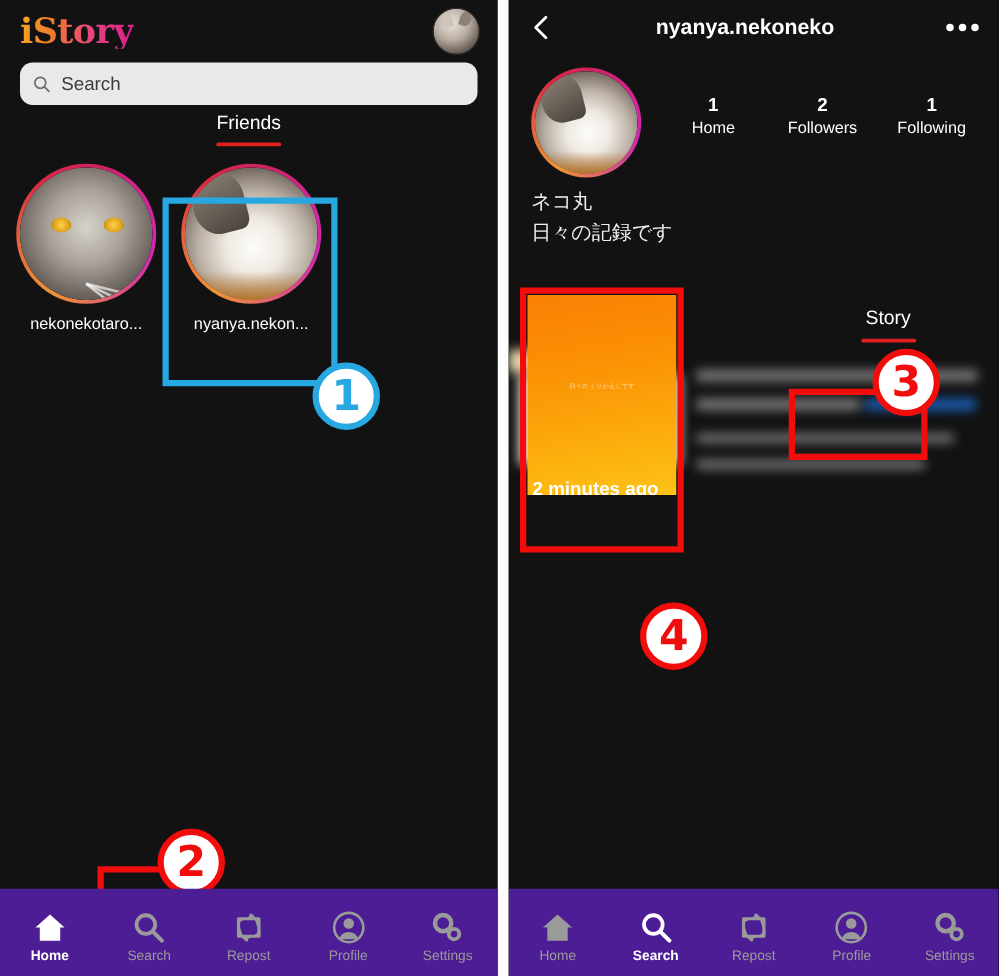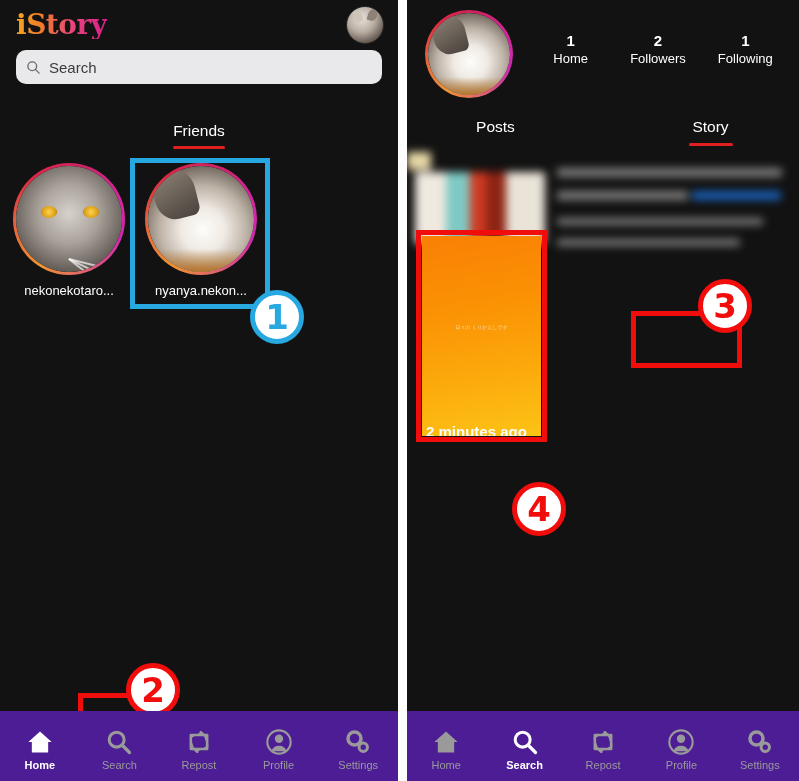--- a/index.html
+++ b/index.html
@@ -44,21 +44,21 @@
     background:#8d8178; border-radius:50% 50% 50% 10%; transform:rotate(18deg);
   }
 
   .searchbar {
     margin: 4px 16px 0 16px; height: 34px; border-radius: 10px;
     background: #e9e9eb; display: flex; align-items: center; padding: 0 10px; gap: 8px;
   }
   .searchbar .mag { width: 15px; height: 15px; flex: 0 0 auto; }
   .searchbar .ph { color: #3b3b3d; font-size: 15px; }
 
-  .tabsrow { display: flex; margin-top: 38px; gap: 28px; }
+  .tabsrow { display: flex; margin-top: 6px; gap: 28px; }
   .tab { flex: 1; text-align: center; position: relative; padding-bottom: 9px; cursor: pointer; }
   .tab span { color: #fff; font-size: 15.5px; }
   .tab.inactive span { color: #e6e6e6; }
   .tab .uline {
     position: absolute; bottom: 0; left: 50%; transform: translateX(-50%);
     width: 52px; height: 3px; background: #e01f1f; border-radius: 2px;
   }
 
   .story-grid { display: flex; padding: 14px 10px 0 10px; gap: 14px; }
   .story-cell { width: 118px; text-align: center; position: relative; }
@@ -131,21 +131,21 @@
     background: conic-gradient(from 210deg,#f09433 0deg,#e6683c 50deg,#dc2743 110deg,#cc2366 165deg,#d6249f 215deg,#cf27b1 260deg,#f09433 360deg); }
   .stats { display: flex; flex: 1; padding: 22px 10px 0 14px; }
   .stat { flex: 1; text-align: center; }
   .stat .num { color:#fff; font-size: 15px; font-weight: 700; display:block; }
   .stat .lbl { color:#fff; font-size: 13px; }
 
   .bio { padding: 8px 0 0 18px; }
   .bio .bname { color:#efefef; font-size: 16px; line-height: 1.55; display:block; }
   .bio .btext { color:#efefef; font-size: 16px; line-height: 1.55; display:block; }
 
-  .r-tabsrow { display: flex; margin-top: 20px; gap: 38px; }
+  .r-tabsrow { display: flex; margin-top: 46px; gap: 38px; }
   .r-tab { flex: 1; text-align: center; position: relative; padding-bottom: 10px; cursor:pointer; }
   .r-tab span { color:#fff; font-size: 15.5px; }
   .r-tab .uline { position:absolute; bottom:0; left:50%; transform:translateX(-50%);
     width: 44px; height: 3px; background:#e01f1f; border-radius:2px; }
 
   
   .blur-row { position: relative; height: 104px; margin-top: 6px; padding: 6px 8px;
     display: flex; gap: 12px; filter: blur(4.2px); }
   .blur-thumb { width: 130px; height: 72px; border-radius: 3px; flex: 0 0 auto;
     background:
@@ -158,21 +158,21 @@
   .bl { height: 9px; background: #8e8e8e; border-radius: 2px; margin-bottom: 14px; opacity:.85; }
   .bl.w1 { width: 96%; }
   .bl.w2 { width: 56%; display:inline-block; }
   .bl.blue { width: 38%; background:#1b6fd6; display:inline-block; margin-left: 4px; }
   .bl.w3 { width: 88%; height: 7px; }
   .bl.w4 { width: 78%; height: 7px; }
   .blur-corner { position:absolute; left:0; top:0; width:24px; height:18px; background:#e8d9a8; }
 
   
   .story-card {
-    position: absolute; left: 15px; top: 236px; width: 119px; height: 200px;
+    position: absolute; left: 15px; top: 236px; width: 119px; height: 160px;
     background: linear-gradient(170deg,#f98004 0%, #fb9104 35%, #fcab0c 70%, #fdc316 100%);
     overflow: hidden;
   }
   .story-card .sc-text {
     position:absolute; left:50%; top:46%; transform:translate(-50%,-50%);
     font-size: 5px; color: rgba(255,255,255,.62); text-align:center; line-height:1.5;
     white-space: nowrap;
   }
   .story-card .sc-time {
     position:absolute; left: 4px; bottom: -4px; color:#fff; font-size: 15px; font-weight: 700;
@@ -273,20 +273,31 @@
         </svg>
         <span class="nlabel">Settings</span>
       </div>
     </div>
   </div>
 
   <div class="divider"></div>
 
   <div class="panel panel-right">
 
+    <div class="r-header">
+      <svg class="back-chev" viewBox="0 0 24 24" fill="none">
+        <path d="M15 3 L6 12 L15 21" stroke="#fff" stroke-width="2.4" stroke-linecap="round" stroke-linejoin="round"></path>
+      </svg>
+      <div class="r-title">nyanya.nekoneko</div>
+      <div class="dots">
+          <i></i>
+          <i></i>
+          <i></i>
+        </div>
+    </div>
 
     <div class="r-profile">
       <div class="ring-md">
         <div class="ring-inner">
             <div class="cat-a"></div>
           </div>
       </div>
       <div class="stats">
         <div class="stat">
           <span class="num">1</span>
@@ -296,20 +307,24 @@
           <span class="num">2</span>
           <span class="lbl">Followers</span>
         </div>
         <div class="stat">
           <span class="num">1</span>
           <span class="lbl">Following</span>
         </div>
       </div>
     </div>
 
+    <div class="bio">
+      <span class="bname">ネコ丸</span>
+      <span class="btext">日々の記録です</span>
+    </div>
 
     <div class="r-tabsrow">
       <div class="r-tab">
         <span>Posts</span>
       </div>
       <div class="r-tab">
         <span>Story</span>
         <div class="uline"></div>
       </div>
     </div>

